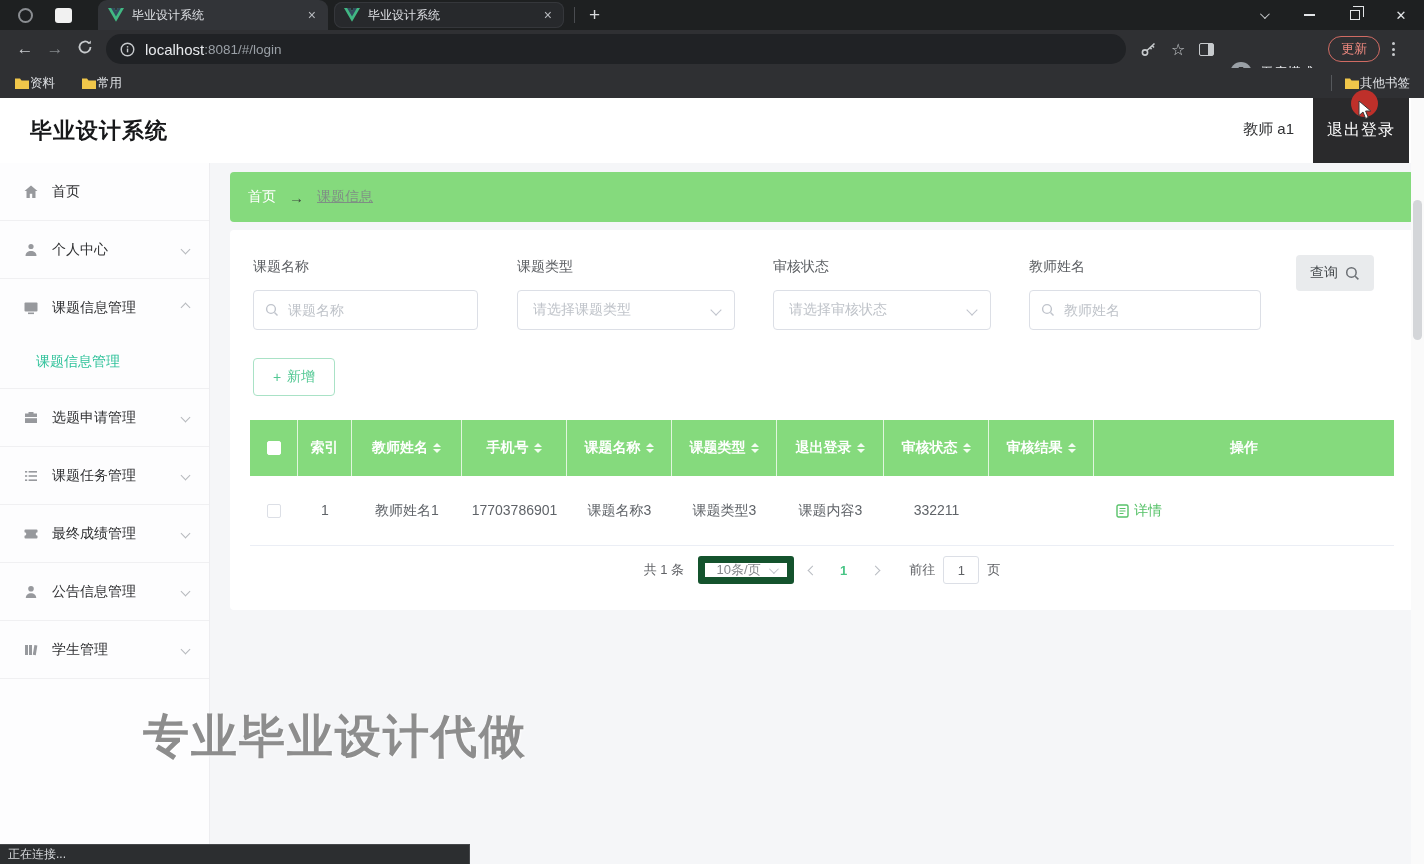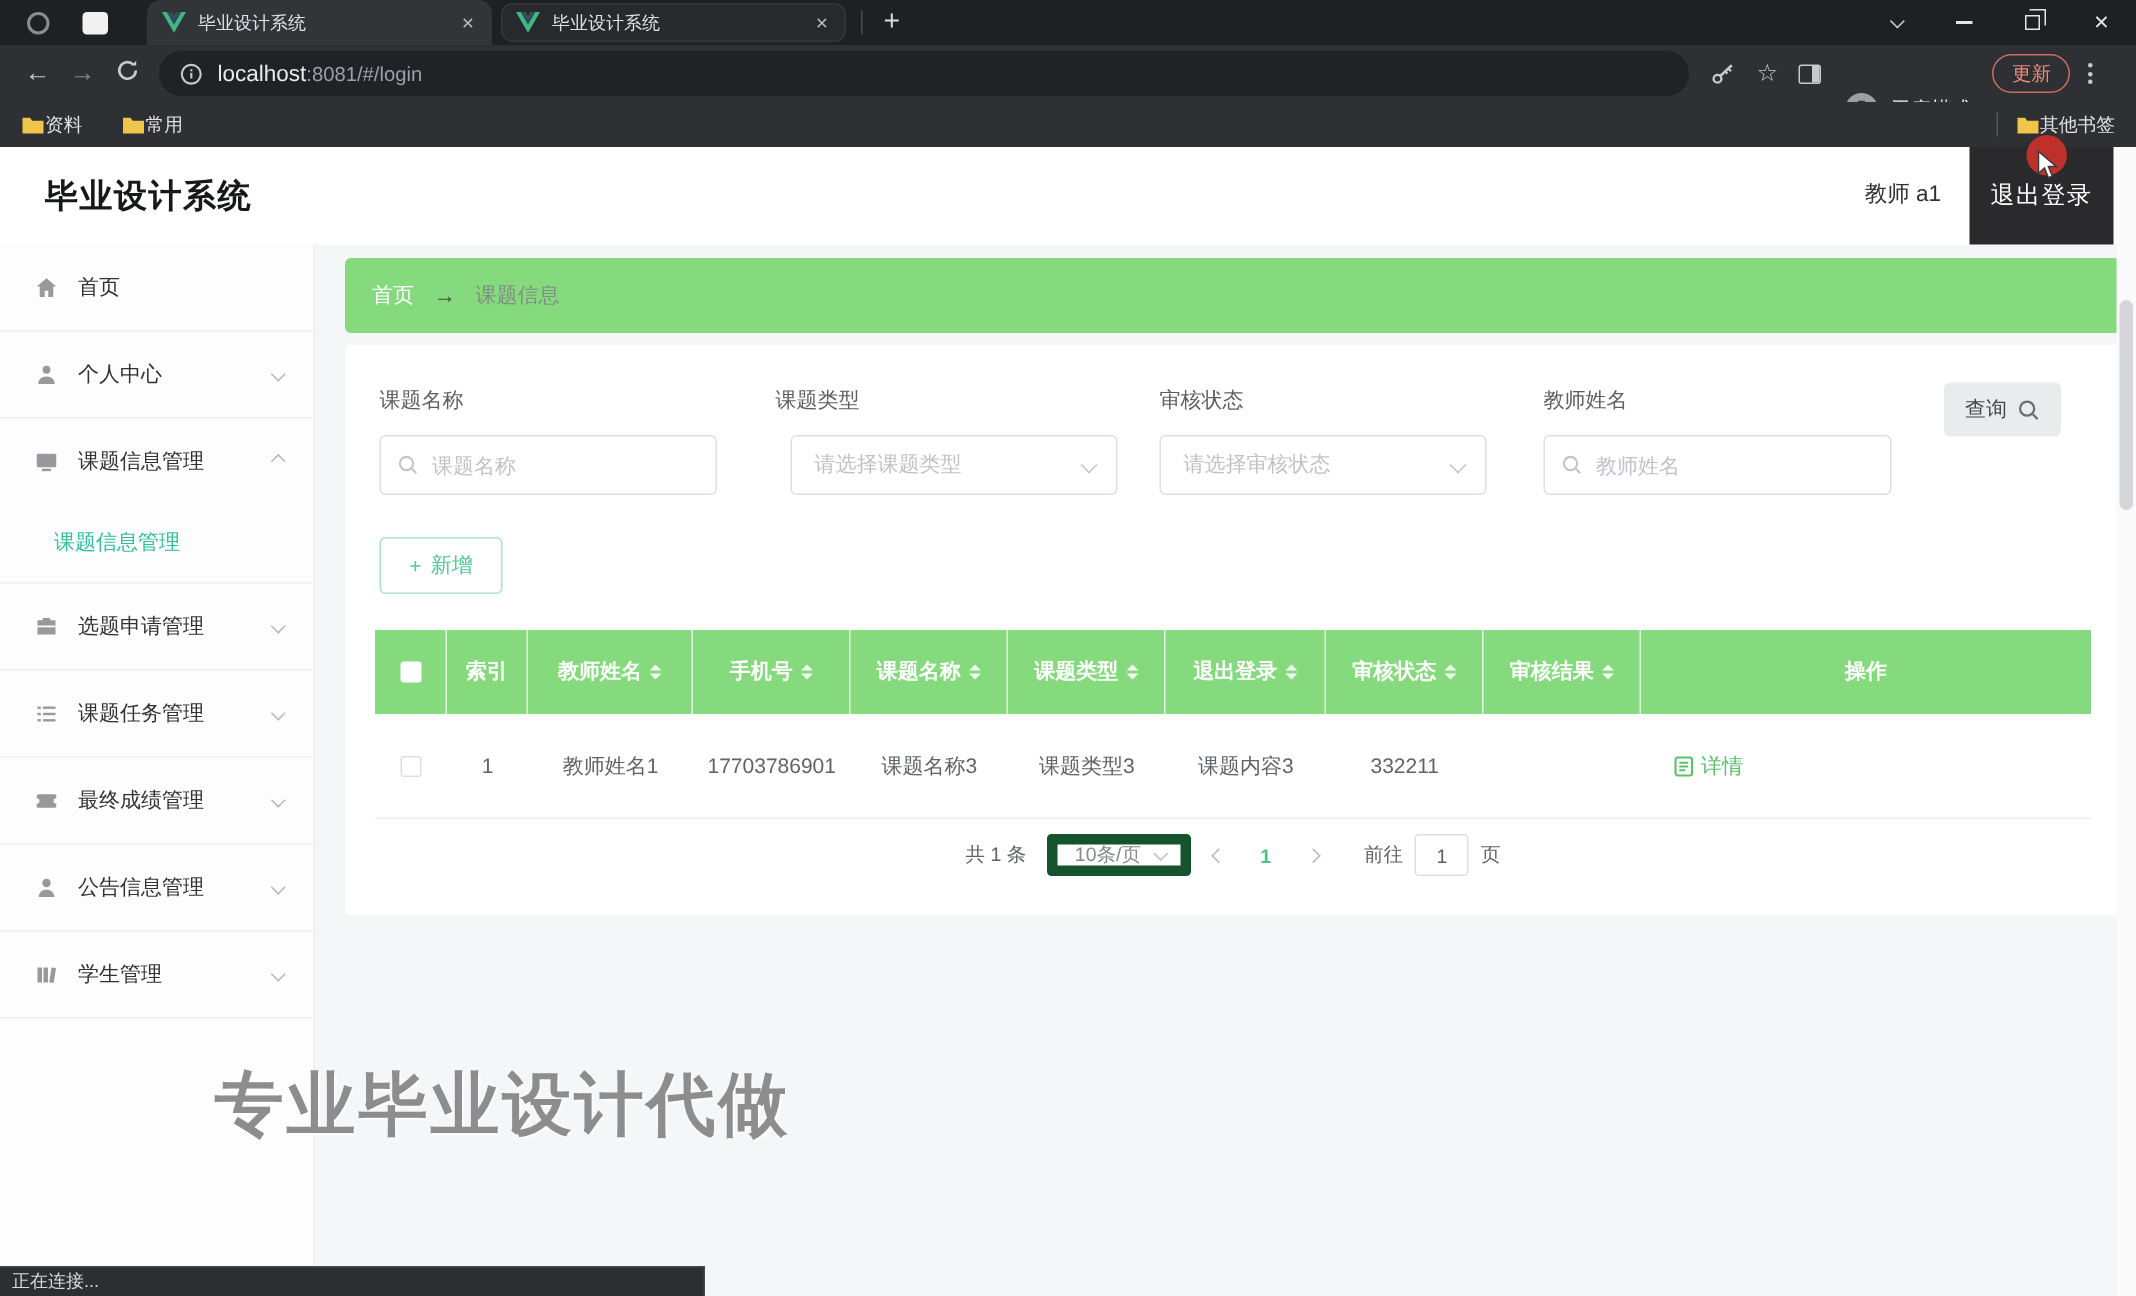--- a/index.html
+++ b/index.html
@@ -63,21 +63,21 @@
   .menu-chev { position:absolute; right:20px; width:7px; height:7px; border-right:1.4px solid #b6b9bd; border-bottom:1.4px solid #b6b9bd; transform:rotate(45deg); }
   .menu-chev.up { transform:rotate(-135deg); }
   .submenu-item { height:52px; display:flex; align-items:center; padding-left:36px; }
   .submenu-label { font-size:14px; color:#2fc29a; }
   .sb-ic { width:16px; height:16px; fill:#97999d; flex:0 0 auto; }
 
   
   #breadcrumb { position:absolute; left:230px; top:172px; width:1184px; height:50px; background:#85da7d; border-radius:4px; display:flex; align-items:center; padding-left:18px; }
   .bc-home { color:#ffffff; font-size:14px; }
   .bc-arrow { color:#3f4a3f; font-size:15px; margin:0 13px; }
-  .bc-current { color:#7f8f85; font-size:14px; }
+  .bc-current { color:#7f8f85; font-size:14px;text-decoration:underline; }
 
   
   #panel { position:absolute; left:230px; top:230px; width:1184px; height:380px; background:#ffffff; border-radius:4px; }
 
   .filter-label { position:absolute; font-size:14px; color:#5b5e62; top:28px; }
   .f-input, .f-select { position:absolute; top:60px; height:40px; background:#fff; border:1px solid #dcdfe6; border-radius:4px; display:flex; align-items:center; }
   .f-input input { border:none; outline:none; width:100%; height:100%; padding-left:34px; font-size:14px; color:#606266; background:transparent; font-family:inherit; }
   .f-input input::placeholder { color:#bfc3c9; }
   .f-search-ic { position:absolute; left:11px; top:12px; }
   .f-placeholder { color:#bfc3c9; font-size:14px; padding-left:15px; }
@@ -346,21 +346,21 @@
     <span class="filter-label" style="left:799px">教师姓名</span>
 
     <div class="f-input" style="left:23px; width:225px">
       <svg class="f-search-ic" width="14" height="14" viewBox="0 0 14 14">
           <circle cx="6" cy="6" r="4.4" fill="none" stroke="#c0c4cc" stroke-width="1.4"></circle>
           <path d="m9.5 9.5 3 3" stroke="#c0c4cc" stroke-width="1.4"></path>
         </svg>
       <input placeholder="课题名称" style="">
     </div>
 
-    <div class="f-select" style="left:297px; width:218px">
+    <div class="f-select" style="left:287px; width:218px">
       <span class="f-placeholder">请选择课题类型</span>
       <i class="f-chev"></i>
     </div>
 
     <div class="f-select" style="left:543px; width:218px">
       <span class="f-placeholder">请选择审核状态</span>
       <i class="f-chev"></i>
     </div>
 
     <div class="f-input" style="left:799px; width:232px">

